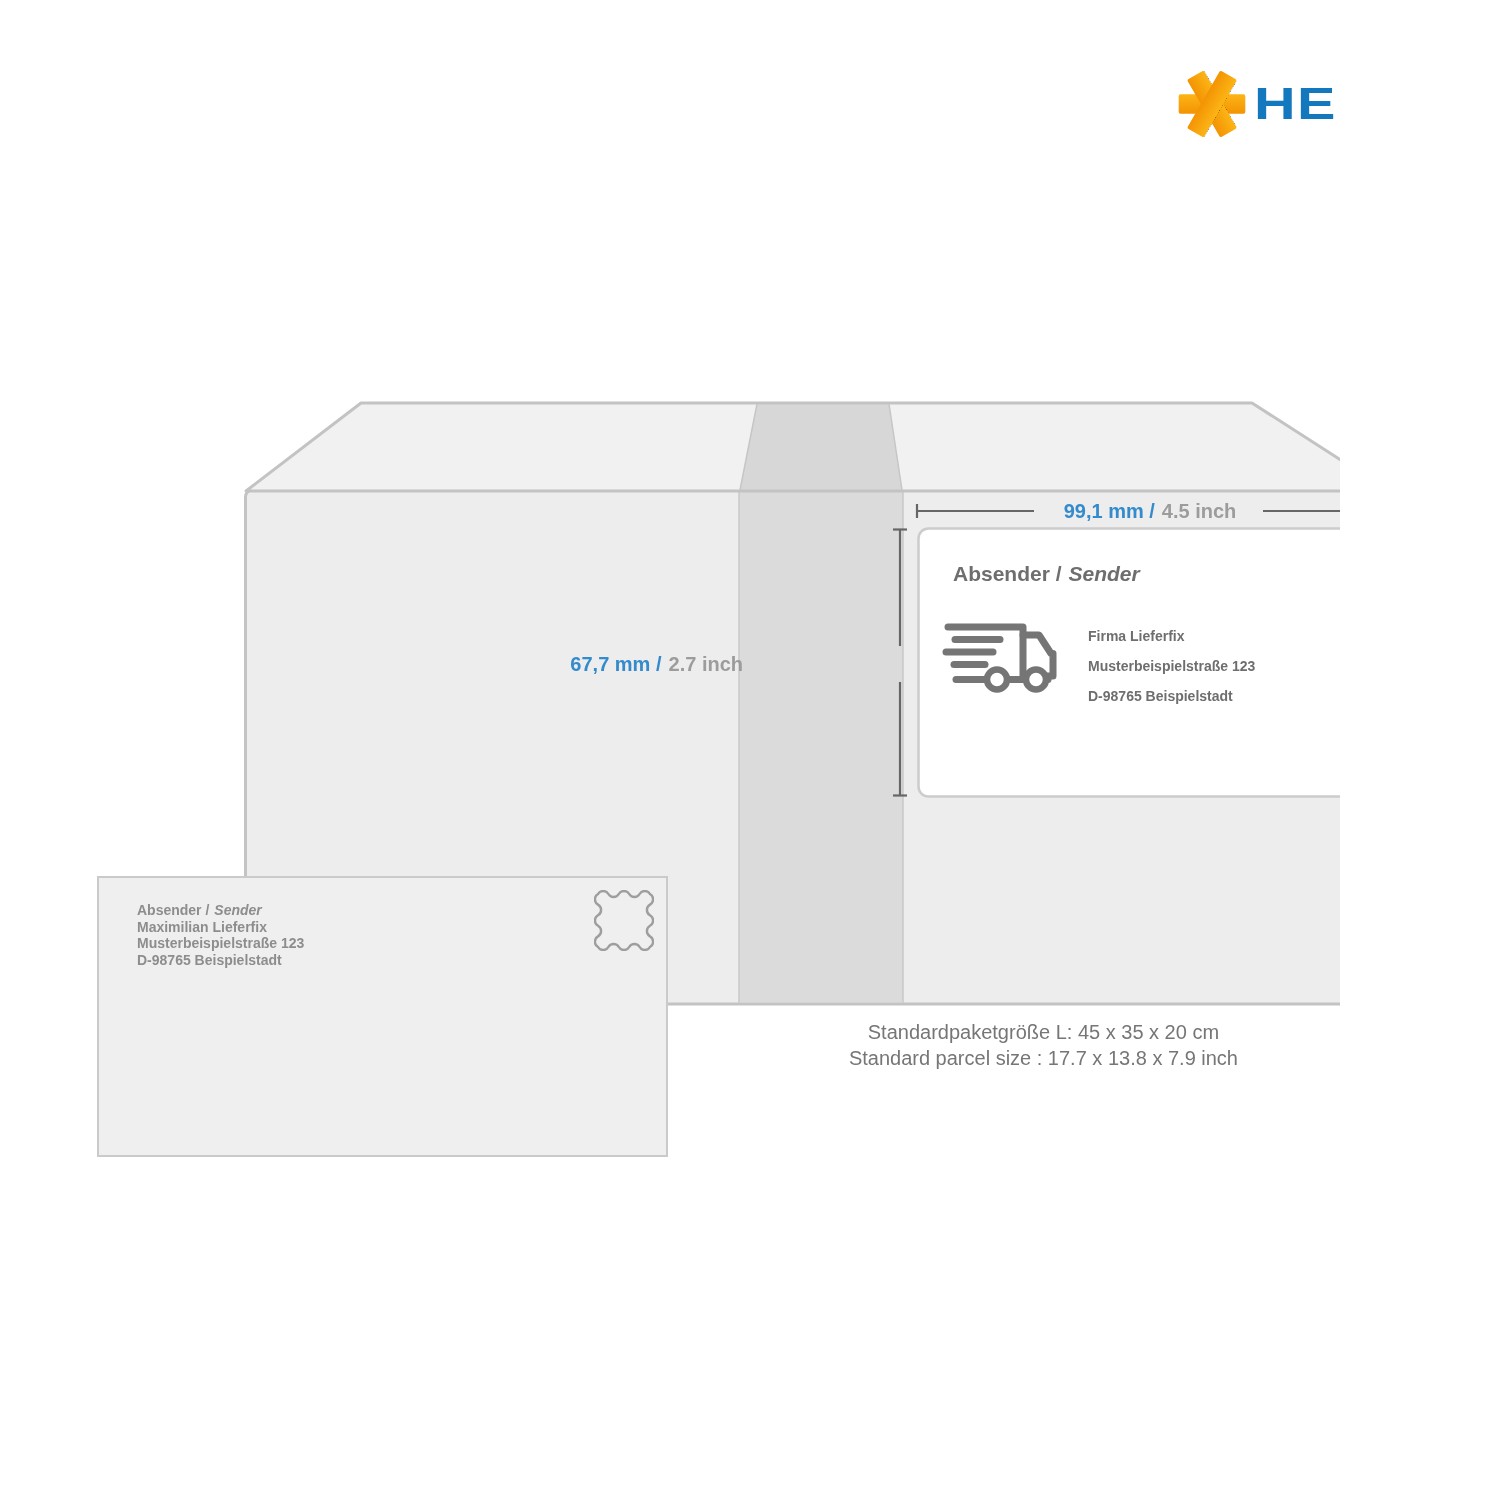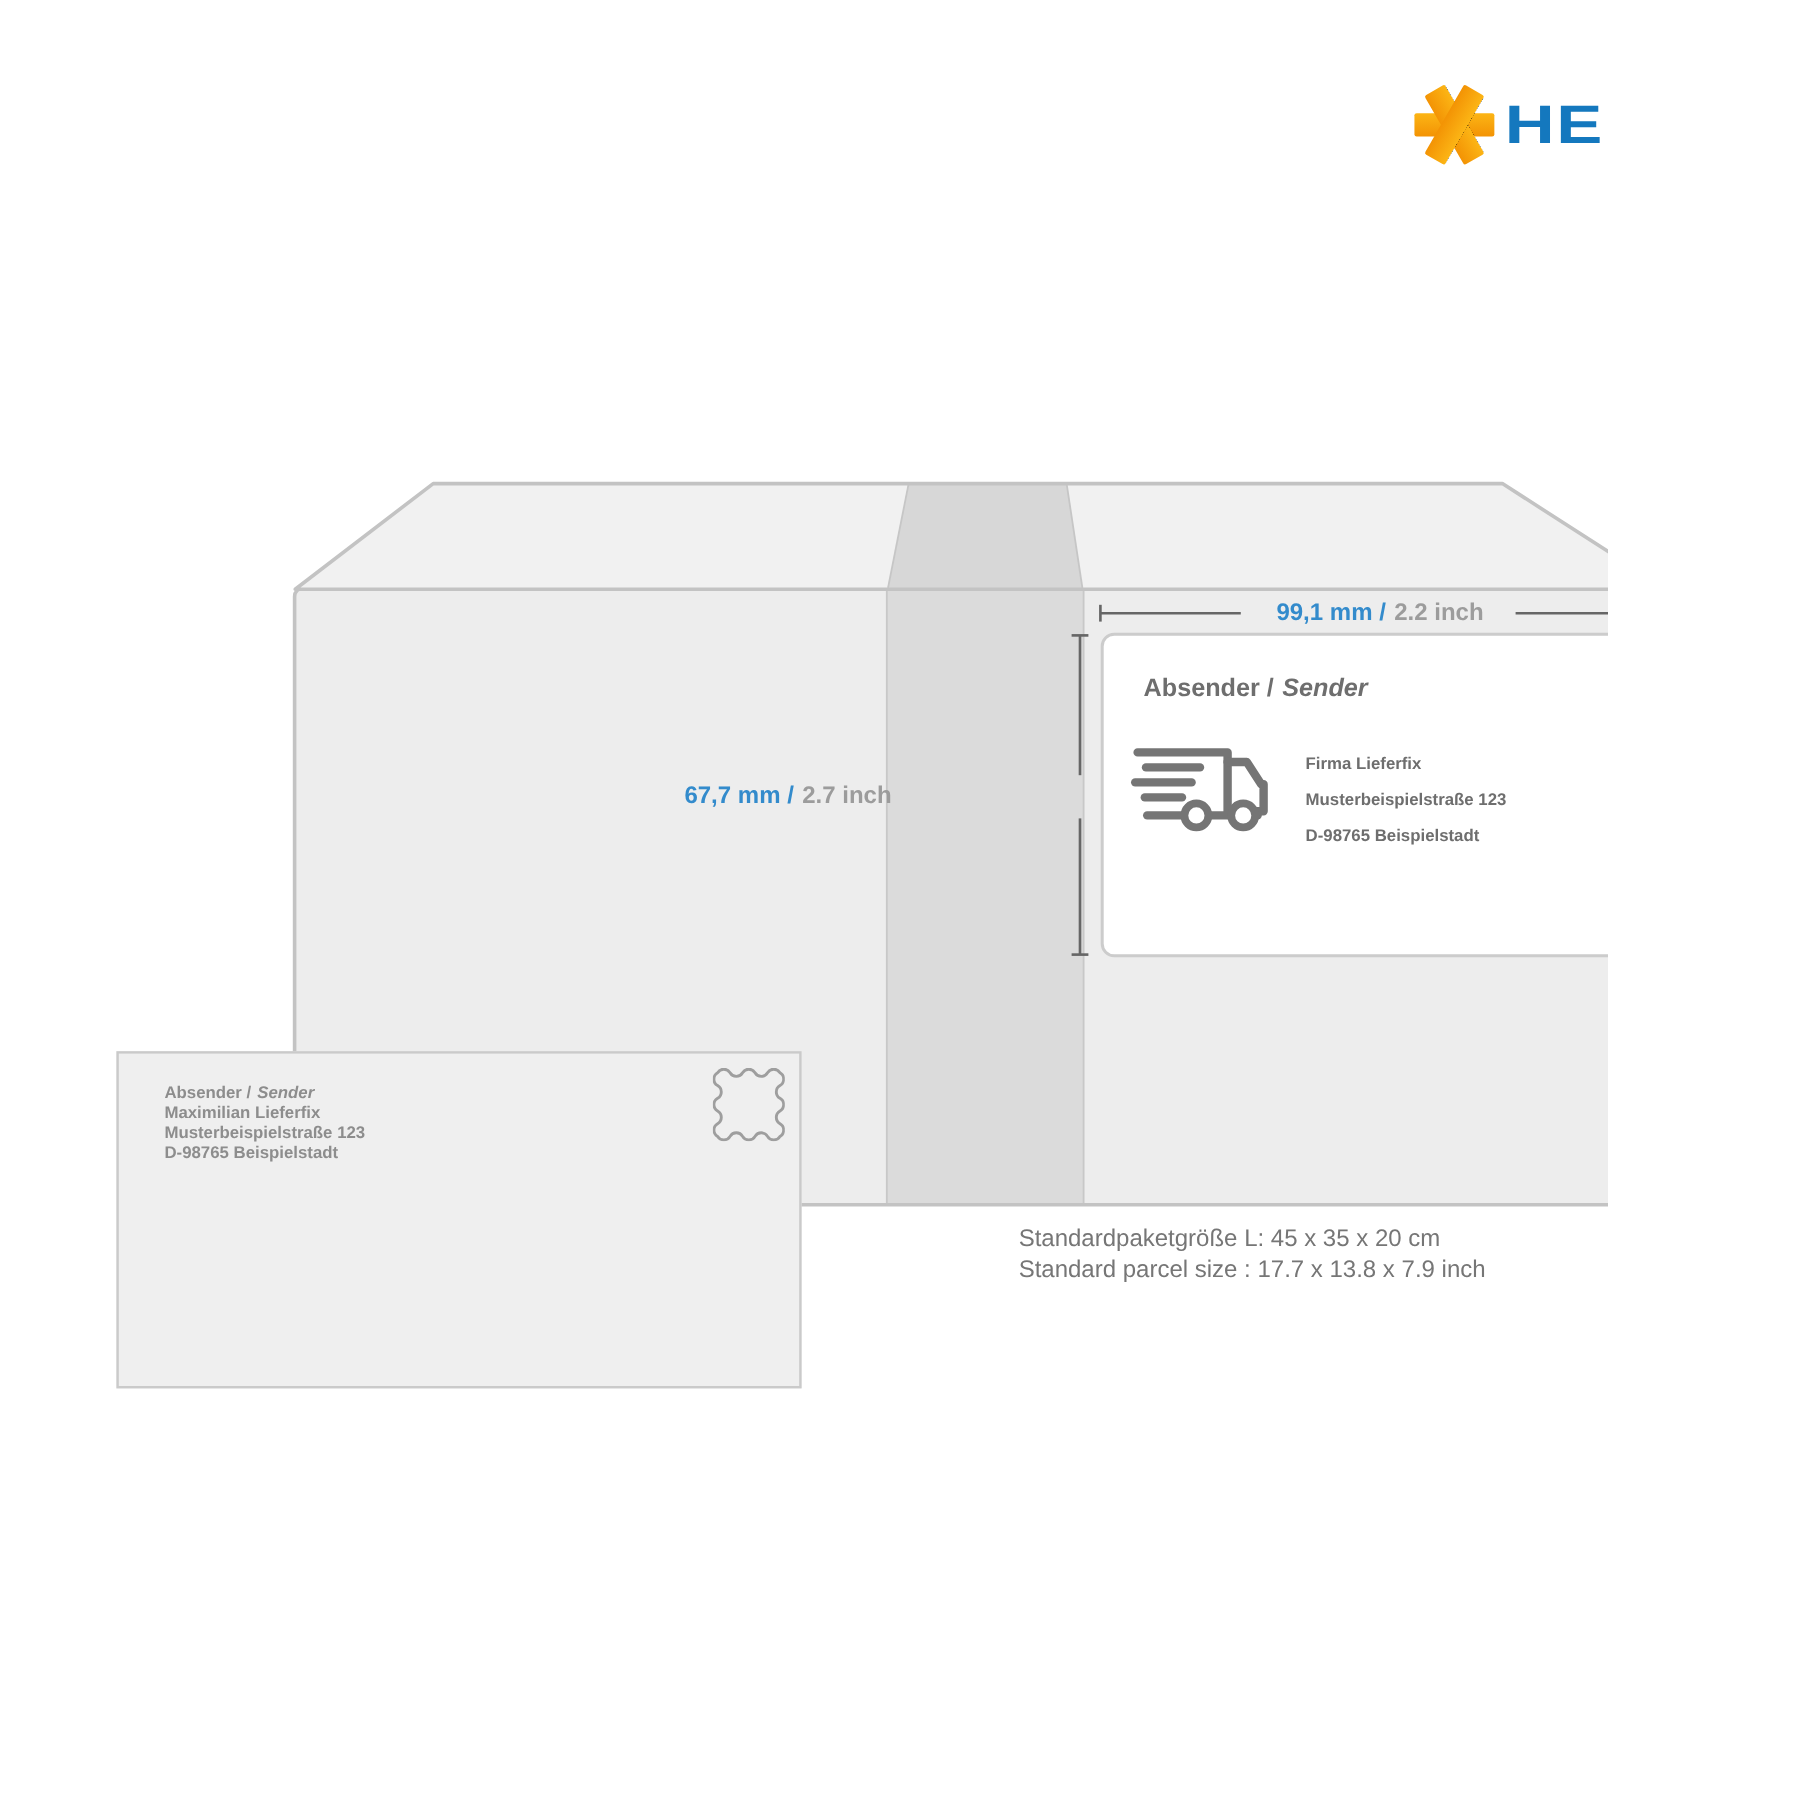--- a/index.html
+++ b/index.html
@@ -31,21 +31,21 @@
   .envelope{
     left:97px;top:876px;width:571px;height:281px;box-sizing:border-box;
     background:#EFEFEF;border:2px solid #CACACA;
   }
   .env-sender{left:38px;top:24px;font-size:14px;font-weight:600;color:#8D8D8D;line-height:16.5px;white-space:nowrap;}
   .env-sender .first{display:flex;gap:5px;}
   .env-sender .en{font-style:italic;}
   .env-recipient{left:385px;top:152px;font-size:15px;font-weight:600;color:#8D8D8D;line-height:18.5px;white-space:nowrap;}
   .stamp{left:495px;top:12px;width:60px;height:61px;}
   
-  .size-note{right:102px;top:1019px;text-align:left;font-size:20px;color:#767676;line-height:26px;white-space:nowrap;}
+  .size-note{right:102px;top:1019px;text-align:center;font-size:20px;color:#767676;line-height:26px;white-space:nowrap;}
   .size-note .en{}
 </style>
 </head>
 <body>
 
 <div class="canvas">
 
   <svg class="abs logo-asterisk" viewBox="-40 -40 80 80">
     <defs>
       <linearGradient id="og" x1="0" y1="0" x2="0" y2="1">
@@ -101,21 +101,21 @@
       <line x1="11" y1="42.5" x2="42" y2="42.5"></line>
       <line x1="13" y1="57.5" x2="105" y2="57.5"></line>
       <path d="M80,13 L96,13 L108,31.5 L110,31.5 L110,54 L101,54"></path>
       <circle cx="54" cy="57.5" r="10" fill="#FFFFFF" stroke-width="6.5"></circle>
       <circle cx="93" cy="57.5" r="10" fill="#FFFFFF" stroke-width="6.5"></circle>
     </g>
   </svg>
 
   <div class="abs dim-text dim-w">
     <span class="dim-metric">99,1 mm /</span>
-    <span class="dim-imperial">2.2 inch</span>
+    <span class="dim-imperial">4.5 inch</span>
   </div>
   <div class="abs dim-text dim-h">
     <span class="dim-metric">67,7 mm /</span>
     <span class="dim-imperial">2.7 inch</span>
   </div>
 
   <div class="abs label-title">
     <span class="de">Absender /</span>
     <span class="en">Sender</span>
   </div>

